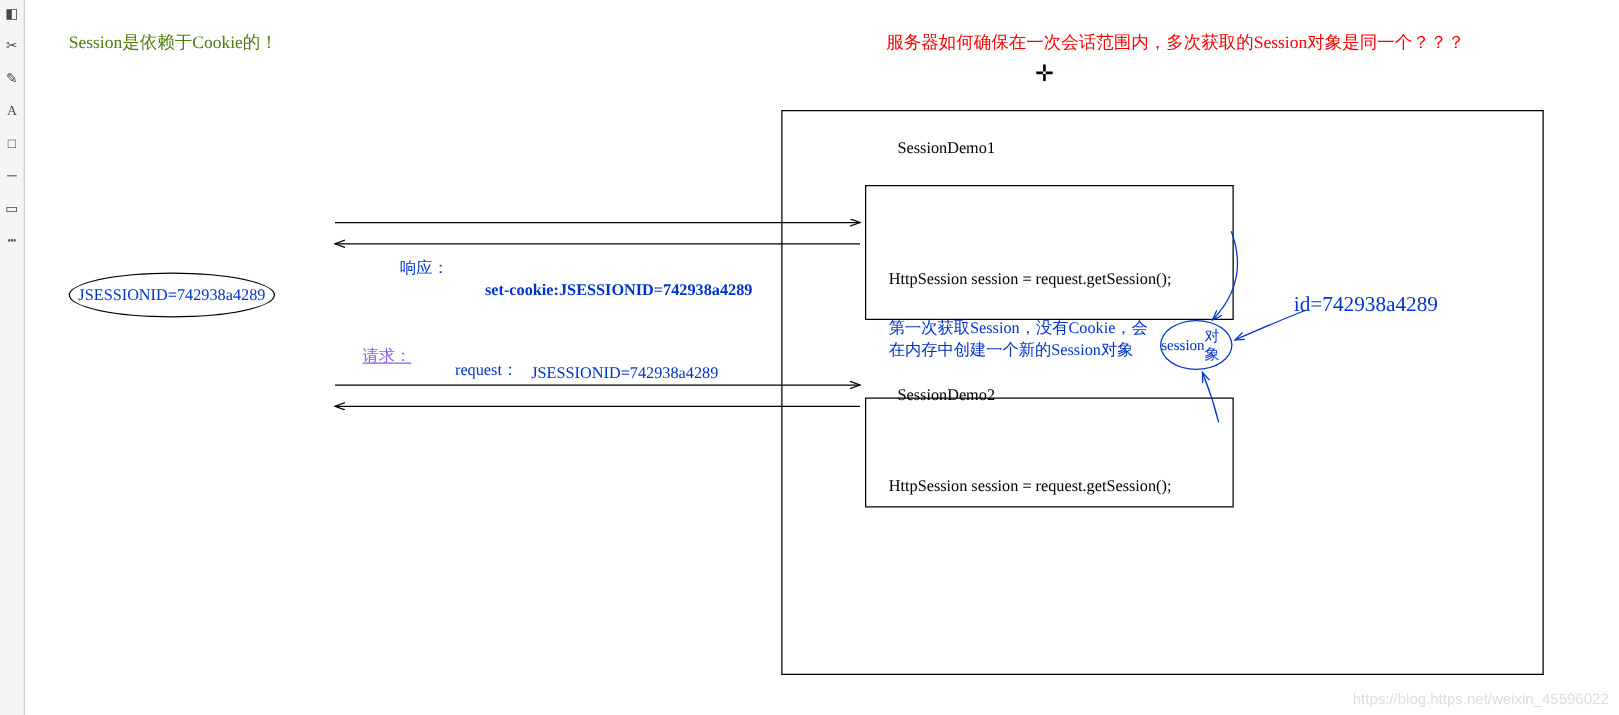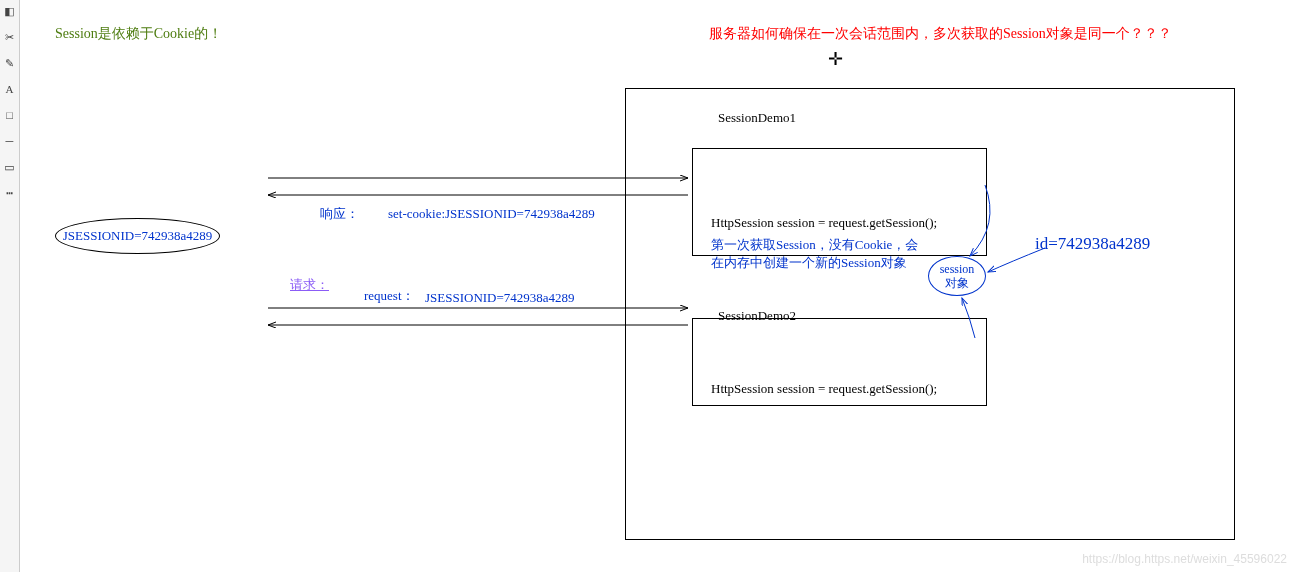--- a/index.html
+++ b/index.html
@@ -99,21 +99,21 @@
   .code1 {
     color: #000;
     font-size: 13px;
     white-space: nowrap;
     margin-top: 44px;
   }
   .blue-note1 {
     color: #0033cc;
     font-size: 13px;
     line-height: 18px;
-    margin-top: 5px;
+    margin-top: 22px;
   }
   .server-title2 {
     position: absolute;
     left: 718px;
     top: 290px;
     font-size: 13px;
     color: #000;
     margin-top: 18px;
   }
   .demo2-box {
@@ -127,36 +127,36 @@
   }
   .session-obj {
     position: absolute;
     left: 928px;
     top: 256px;
     width: 58px;
     height: 40px;
     border: 1px solid #0033cc;
     border-radius: 50%;
     display: flex;
-    flex-direction: column;
+    flex-direction: row;
     align-items: center;
     justify-content: center;
     color: #0033cc;
     font-size: 12px;
     line-height: 14px;
   }
   .id-label {
     position: absolute;
     left: 1035px;
     top: 234px;
     color: #0033cc;
     font-size: 17px;
   }
   .resp-label1 { position: absolute; left: 320px; top: 205px; color: #0033cc; }
-  .resp-label2 { position: absolute; left: 388px; top: 206px; color: #0033cc; white-space: nowrap; }
+  .resp-label2 { position: absolute; left: 388px; top: 224px; color: #0033cc; white-space: nowrap; font-weight: bold; }
   .req-label1 { position: absolute; left: 290px; top: 276px; color: #8b5cf6; text-decoration: underline; }
   .req-label2 { position: absolute; left: 364px; top: 287px; color: #0033cc; }
   .req-label3 { position: absolute; left: 425px; top: 290px; color: #0033cc; white-space: nowrap; }
   .watermark {
     position: absolute;
     right: 8px;
     bottom: 6px;
     color: #ddd;
     font-size: 12px;
     font-family: Arial, sans-serif;

